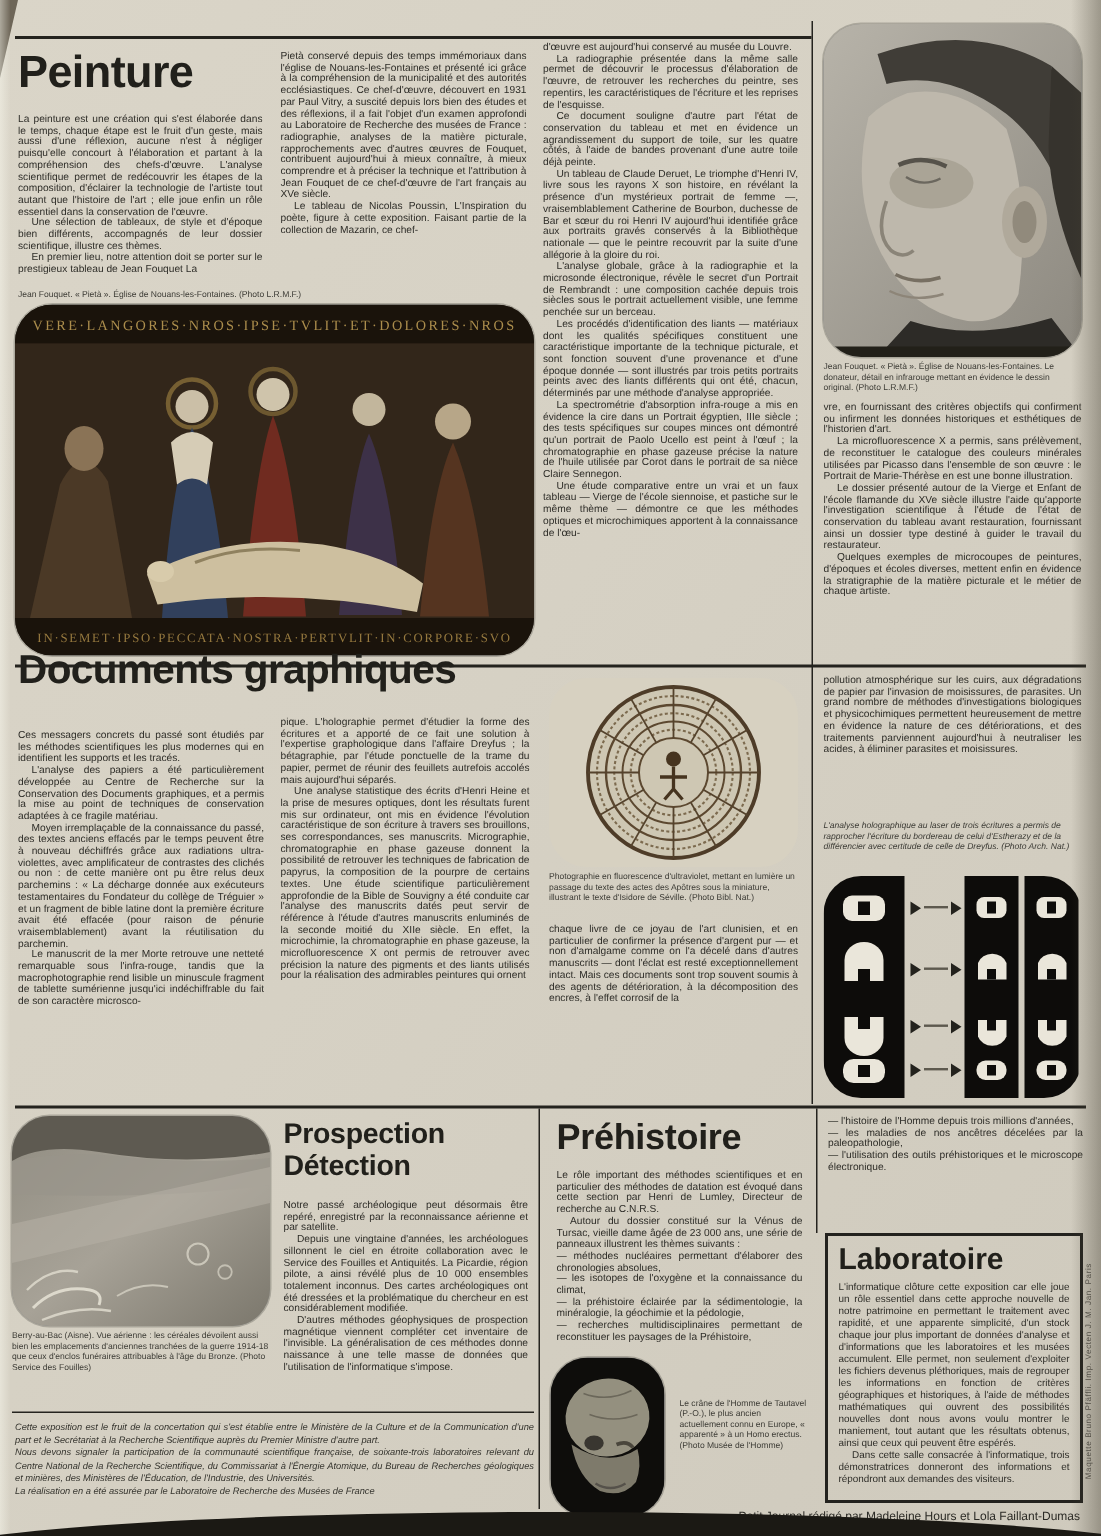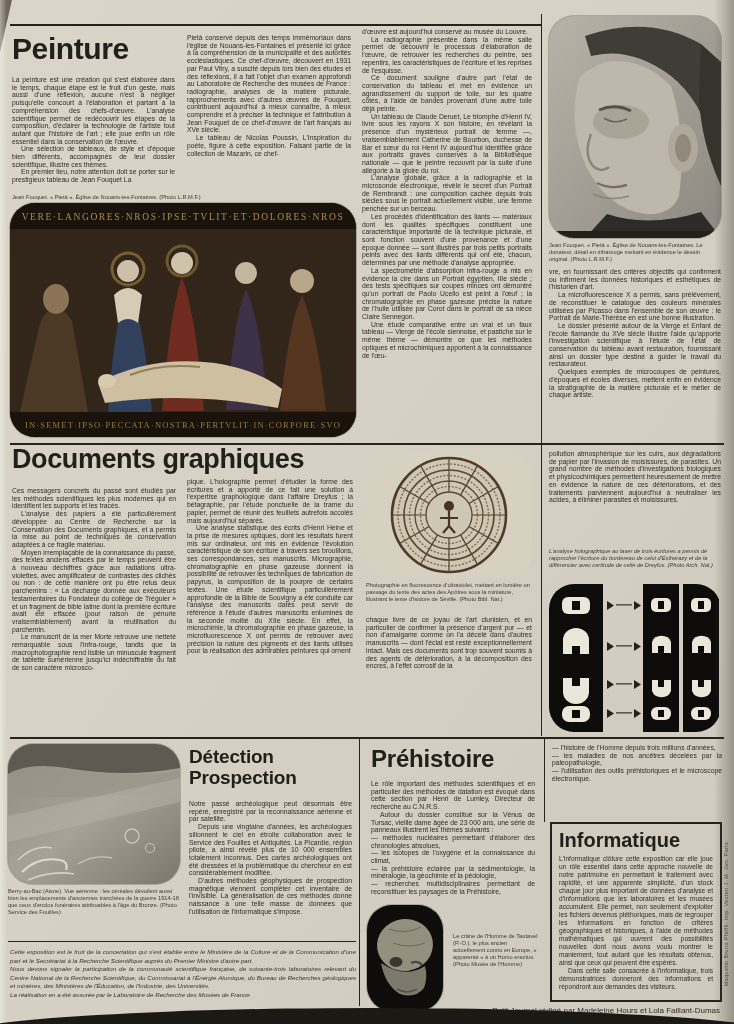--- a/index.html
+++ b/index.html
@@ -6,21 +6,21 @@
   .page {
     position:relative; width:734px; height:1024px; margin:0 auto;
     background:linear-gradient(125deg,#dad5c8 0%,#d6d1c4 45%,#cfcabd 100%);
     overflow:hidden;
     font-family:"Liberation Sans", sans-serif;
     color:#2c2b26;
   }
   .rule { position:absolute; background:#24231e; }
   .h1 { position:absolute; font-weight:bold; color:#21201b; letter-spacing:-0.4px; }
   .h-peinture { left:12px; top:32px; font-size:30px; }
-  .h-docs { left:12px; top:444px; font-size:27px; }
+  .h-docs { left:12px; top:431px; font-size:27px; }
   .h-small { position:absolute; font-weight:bold; color:#21201b; font-size:19px; line-height:21px; letter-spacing:-0.2px; }
   .col { position:absolute; font-size:6.8px; line-height:7.7px; text-align:justify; overflow:hidden; color:#2e2d28; }
   .col p { margin:0; }
   .col p + p { text-indent:9px; }
   .col p.li { text-indent:0; }
   .caption { position:absolute; font-size:5.7px; line-height:7px; color:#3c3b35; text-align:left; }
   .photo { position:absolute; overflow:hidden; background:#888; box-shadow:0 0 0 1px rgba(40,38,30,0.25);border-radius:25px; }
   .photo svg { display:block; }
   .info-box { position:absolute; left:550px; top:822px; width:172px; height:180px; border:2px solid #23221e; box-sizing:border-box; overflow:hidden; }
   .info-box .h2 { font-weight:bold; font-size:20px; color:#21201b; margin:5px 0 3px 7px; }
@@ -264,22 +264,22 @@
       <path d="M10 116 Q26 100 44 104" stroke="#d5d1c4" stroke-width="1.6" fill="none"></path>
       <path d="M20 136 Q44 126 66 130" stroke="#d5d1c4" stroke-width="1.6" fill="none"></path>
       <path d="M70 120 Q86 110 104 114" stroke="#c9c5b8" stroke-width="1.3" fill="none"></path>
       <circle cx="124" cy="92" r="7" fill="none" stroke="#cac6b9" stroke-width="1.4"></circle>
       <circle cx="142" cy="104" r="4.5" fill="none" stroke="#c3bfb2" stroke-width="1.2"></circle>
     </svg>
   </div>
   <div class="caption" style="left:8px;top:888px;width:172px;">Berry-au-Bac (Aisne). Vue aérienne : les céréales dévoilent aussi bien les emplacements d'anciennes tranchées de la guerre 1914-18 que ceux d'enclos funéraires attribuables à l'âge du Bronze. (Photo Service des Fouilles)</div>
 
   <div class="h-small" style="left:189px;top:746px;width:160px;">
+    <div>Prospection</div>
     <div>Détection</div>
-    <div>Prospection</div>
   </div>
   <div class="col" style="left:189px;top:800px;width:163px;height:140px;">
     <p>Notre passé archéologique peut désormais être repéré, enregistré par la reconnaissance aérienne et par satellite.</p>
     <p>Depuis une vingtaine d'années, les archéologues sillonnent le ciel en étroite collaboration avec le Service des Fouilles et Antiquités. La Picardie, région pilote, a ainsi révélé plus de 10 000 ensembles totalement inconnus. Des cartes archéologiques ont été dressées et la problématique du chercheur en est considérablement modifiée.</p>
     <p>D'autres méthodes géophysiques de prospection magnétique viennent compléter cet inventaire de l'invisible. La généralisation de ces méthodes donne naissance à une telle masse de données que l'utilisation de l'informatique s'impose.</p>
   </div>
 
   <div class="h-small" style="left:371px;top:748px;font-size:24px;">Préhistoire</div>
   <div class="col" style="left:371px;top:780px;width:164px;height:122px;">
     <p>Le rôle important des méthodes scientifiques et en particulier des méthodes de datation est évoqué dans cette section par Henri de Lumley, Directeur de recherche au C.N.R.S.</p>
@@ -302,21 +302,21 @@
       <path d="M14 58 Q18 80 33 89 Q48 94 57 83 Q61 72 58 61 Q38 74 14 58 Z" fill="#7e7a6b"></path>
       <ellipse cx="29" cy="57" rx="6.5" ry="5" fill="#393630"></ellipse>
       <path d="M44 58 q7 -3 11 2" stroke="#4a463c" stroke-width="2.4" fill="none"></path>
       <path d="M22 24 Q38 30 54 22 M26 38 Q42 44 58 38" stroke="#6b675a" stroke-width="1" fill="none"></path>
       <path d="M30 84 Q40 90 50 84" stroke="#55514a" stroke-width="1.6" fill="none"></path>
     </svg>
   </div>
   <div class="caption" style="left:453px;top:933px;width:86px;">Le crâne de l'Homme de Tautavel (P.-O.), le plus ancien actuellement connu en Europe, « apparenté » à un Homo erectus. (Photo Musée de l'Homme)</div>
 
   <div class="info-box">
-    <div class="h2">Informatique</div>
+    <div class="h2">Laboratoire</div>
     <div class="itext">
       <p>L'informatique clôture cette exposition car elle joue un rôle essentiel dans cette approche nouvelle de notre patrimoine en permettant le traitement avec rapidité, et une apparente simplicité, d'un stock chaque jour plus important de données d'analyse et d'informations que les laboratoires et les musées accumulent. Elle permet, non seulement d'exploiter les fichiers devenus pléthoriques, mais de regrouper les informations en fonction de critères géographiques et historiques, à l'aide de méthodes mathématiques qui ouvrent des possibilités nouvelles dont nous avons voulu montrer le maniement, tout autant que les résultats obtenus, ainsi que ceux qui peuvent être espérés.</p>
       <p>Dans cette salle consacrée à l'informatique, trois démonstratrices donneront des informations et répondront aux demandes des visiteurs.</p>
     </div>
   </div>
 
   <div class="footer-note">
     <p>Cette exposition est le fruit de la concertation qui s'est établie entre le Ministère de la Culture et de la Communication d'une part et le Secrétariat à la Recherche Scientifique auprès du Premier Ministre d'autre part.</p>
     <p>Nous devons signaler la participation de la communauté scientifique française, de soixante-trois laboratoires relevant du Centre National de la Recherche Scientifique, du Commissariat à l'Énergie Atomique, du Bureau de Recherches géologiques et minières, des Ministères de l'Éducation, de l'Industrie, des Universités.</p>
     <p>La réalisation en a été assurée par le Laboratoire de Recherche des Musées de France</p>

